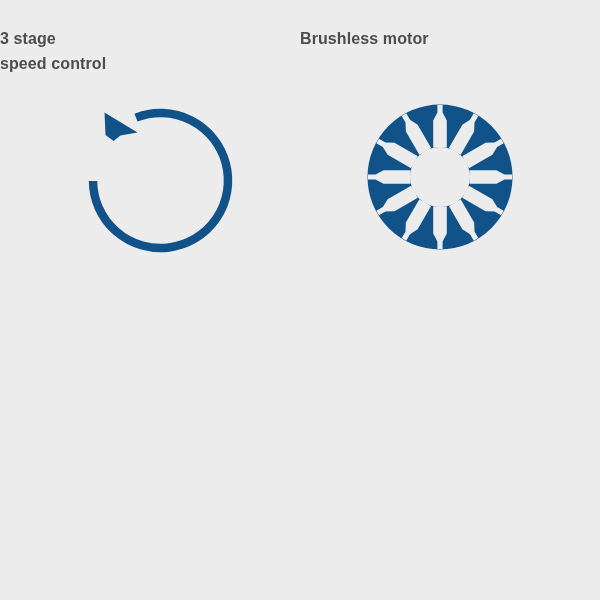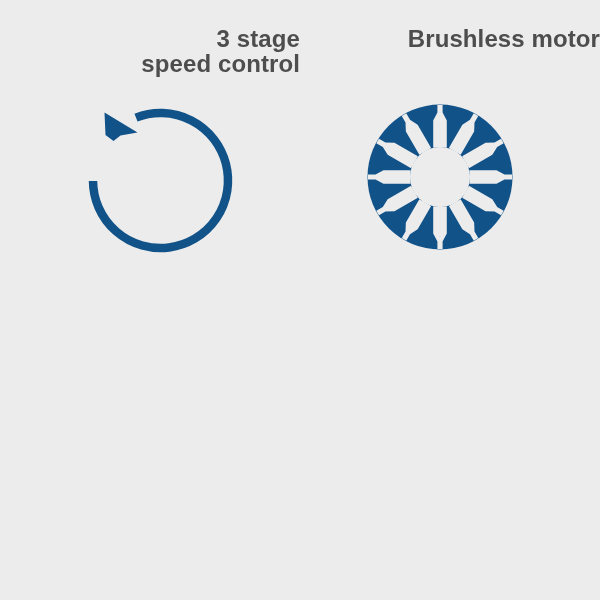--- a/index.html
+++ b/index.html
@@ -26,23 +26,23 @@
     height: 300px;
   }
   .feature-left  { left: 0; }
   .feature-right { left: 300px; }
 
   .feature-caption {
     position: absolute;
     left: 0;
     right: 0;
     top: 26px;
-    text-align: right;
+    text-align: left;
     color: #4d4d4d;
-    font-size: 24px;
+    font-size: 16px;
     font-weight: bold;
     line-height: 25px;
     letter-spacing: 0.1px;
     white-space: pre-line;
   }
 
   .feature-icon {
     position: absolute;
     left: 0;
     top: 0;

